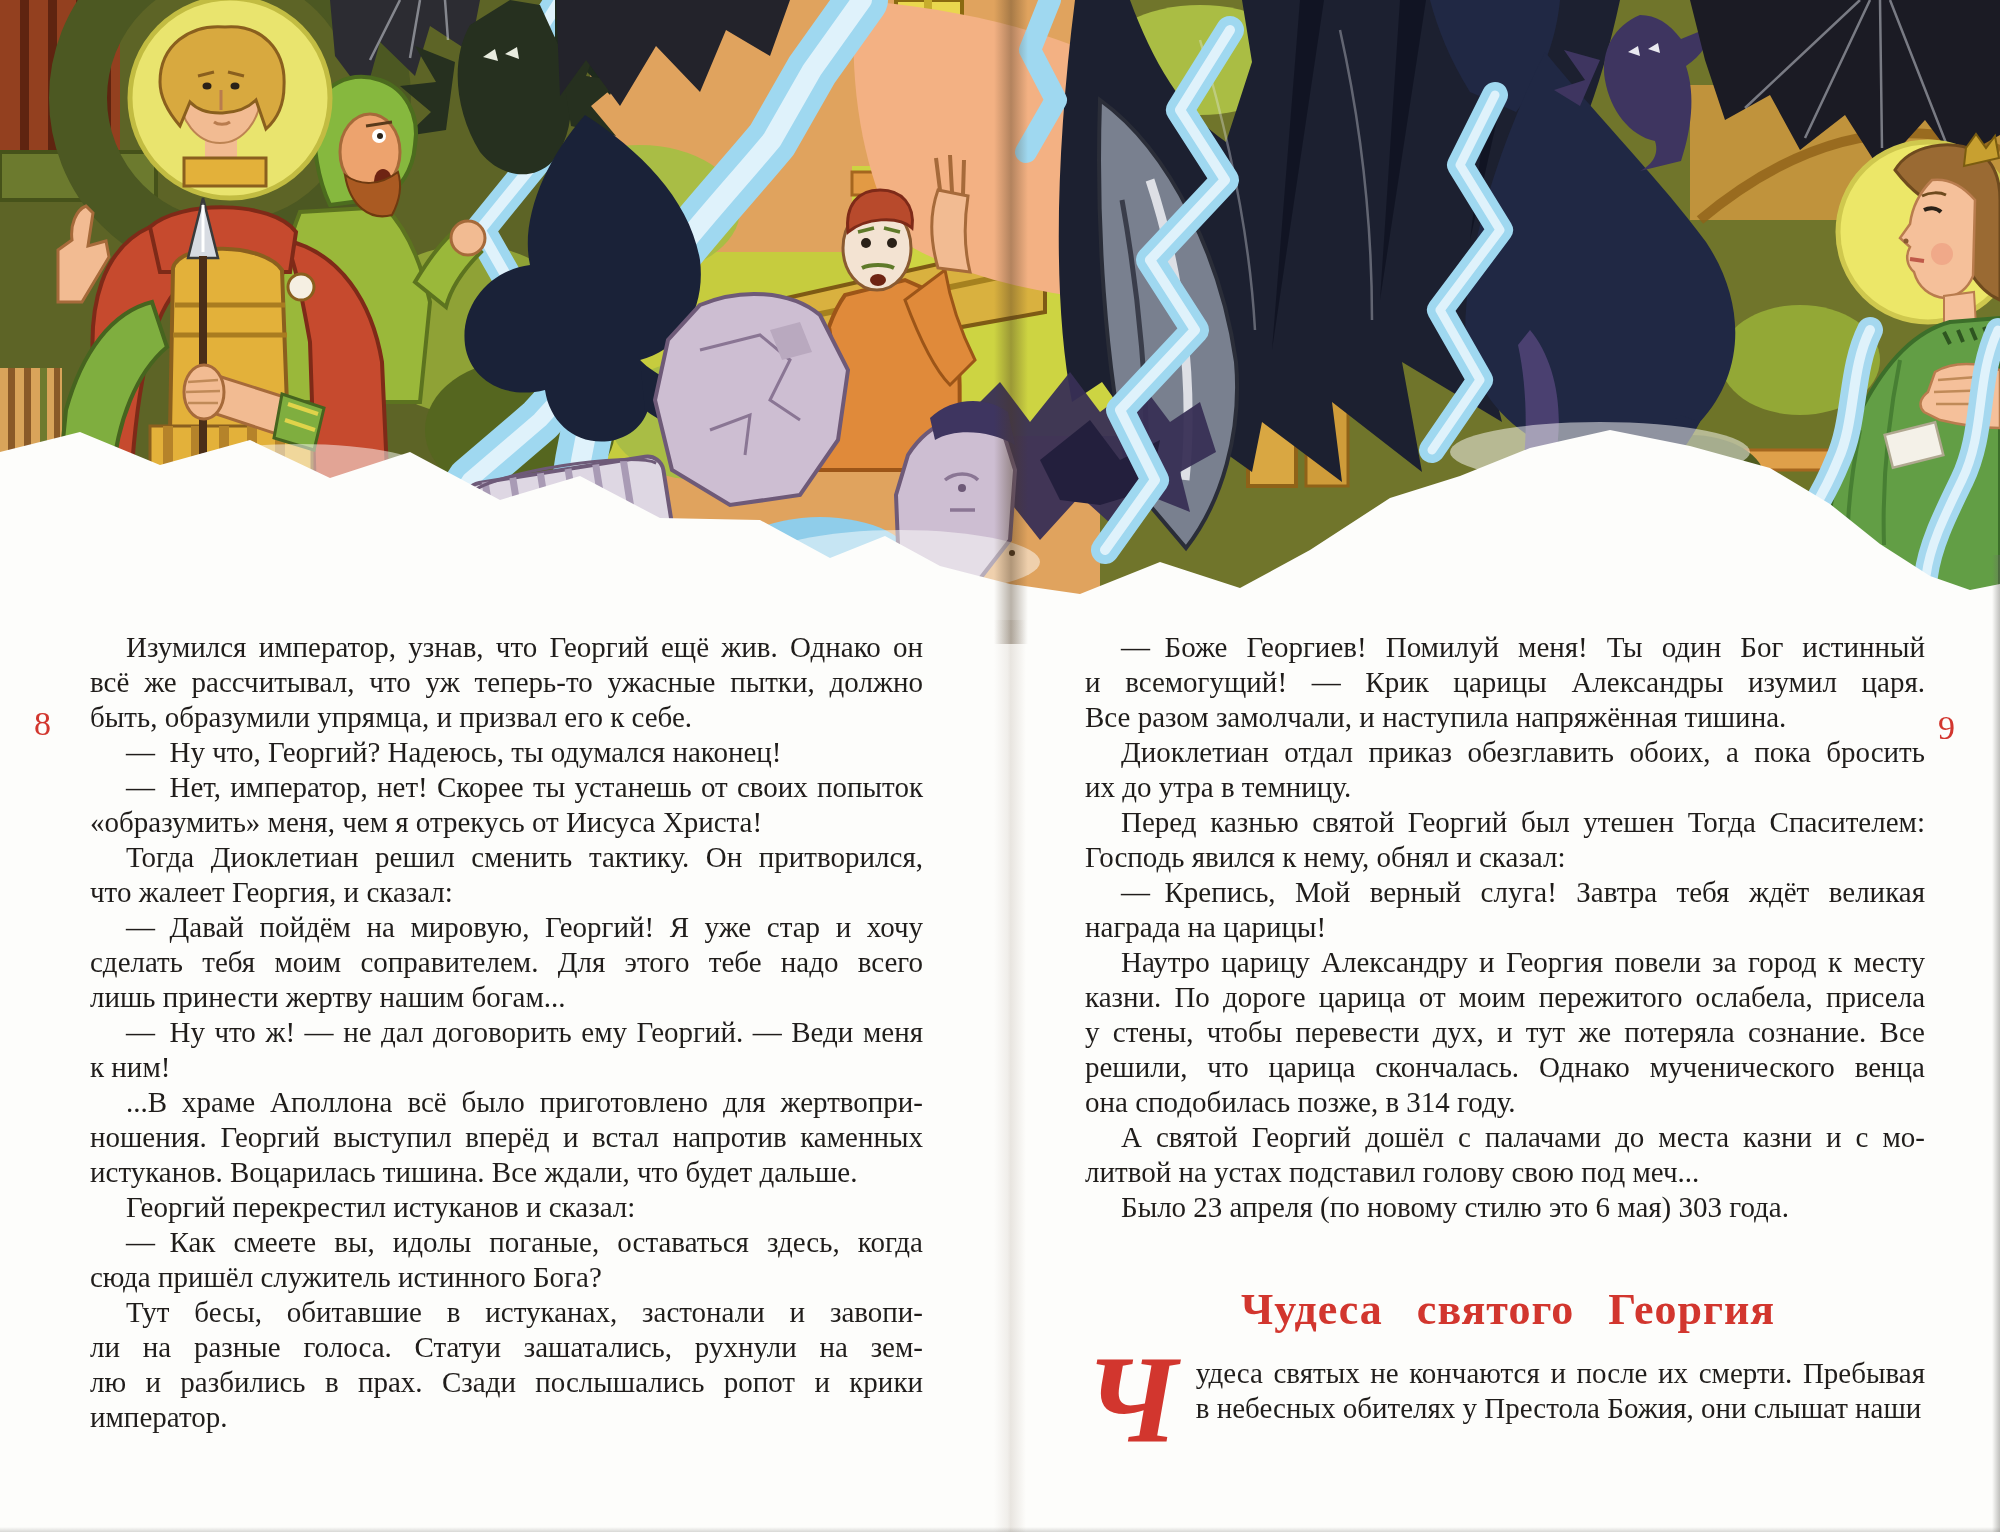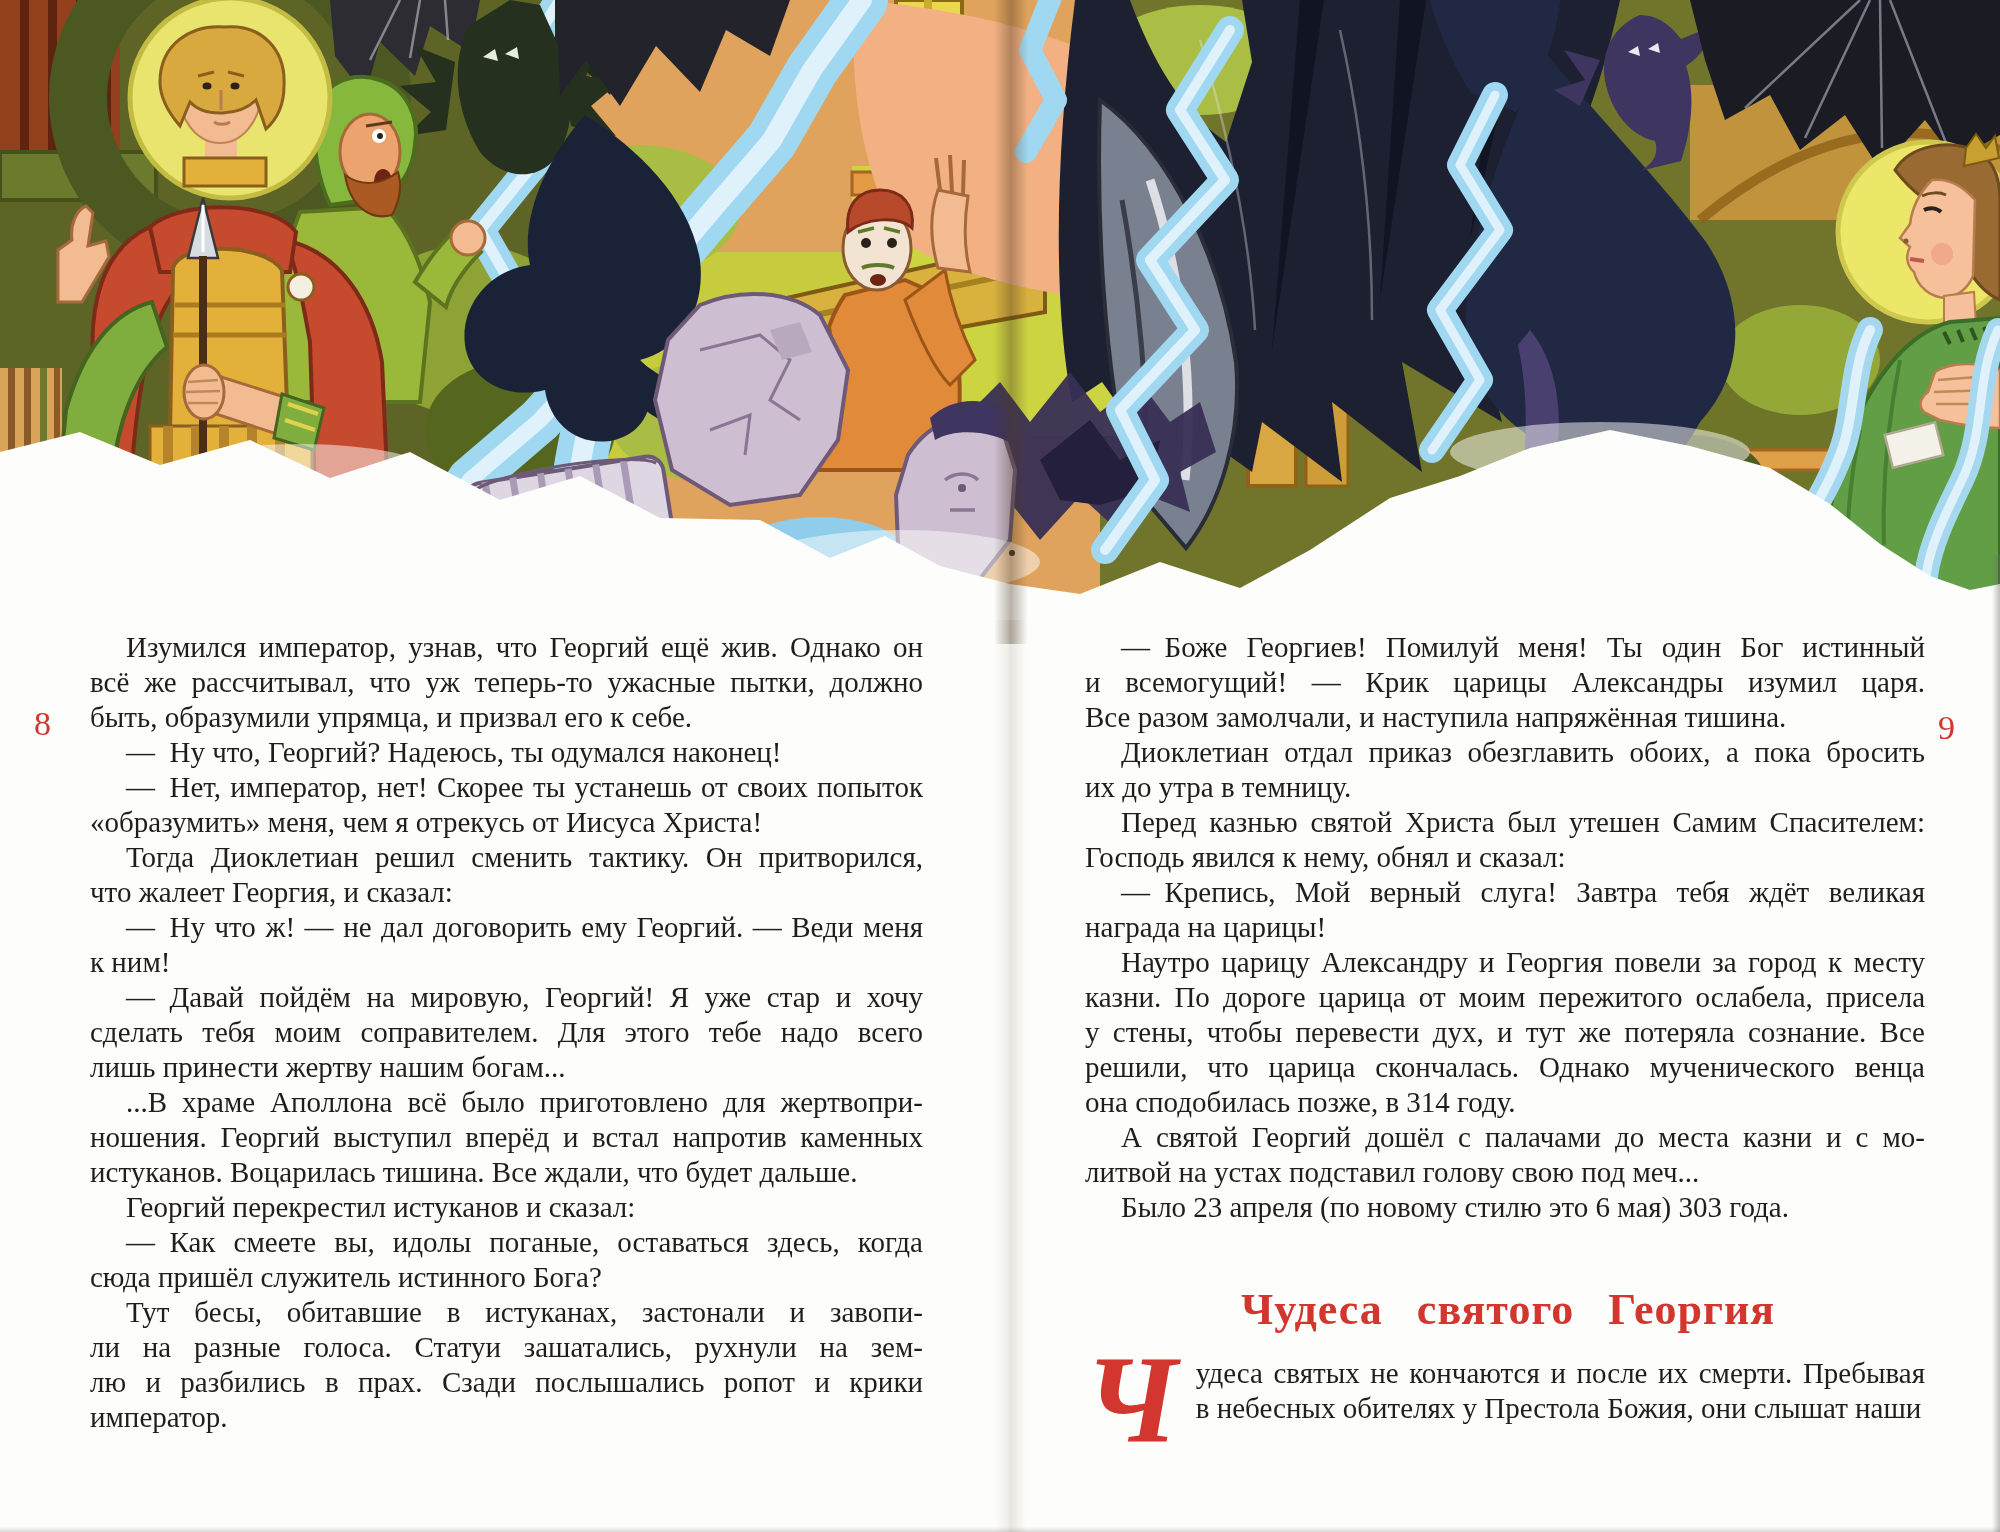--- a/index.html
+++ b/index.html
@@ -313,27 +313,27 @@
       </div>
       <div class="para">
         <div class="line ind">— Нет, император, нет! Скорее ты устанешь от своих попыток</div>
         <div class="line end">«образумить» меня, чем я отрекусь от Иисуса Христа!</div>
       </div>
       <div class="para">
         <div class="line ind">Тогда Диоклетиан решил сменить тактику. Он притворился,</div>
         <div class="line end">что жалеет Георгия, и сказал:</div>
       </div>
       <div class="para">
-        <div class="line ind">— Ну что ж! — не дал договорить ему Георгий. — Веди меня</div>
-        <div class="line end">к ним!</div>
-      </div>
-      <div class="para">
         <div class="line ind">— Давай пойдём на мировую, Георгий! Я уже стар и хочу</div>
         <div class="line">сделать тебя моим соправителем. Для этого тебе надо всего</div>
         <div class="line end">лишь принести жертву нашим богам...</div>
+      </div>
+      <div class="para">
+        <div class="line ind">— Ну что ж! — не дал договорить ему Георгий. — Веди меня</div>
+        <div class="line end">к ним!</div>
       </div>
       <div class="para">
         <div class="line ind">...В храме Аполлона всё было приготовлено для жертвопри-</div>
         <div class="line">ношения. Георгий выступил вперёд и встал напротив каменных</div>
         <div class="line end">истуканов. Воцарилась тишина. Все ждали, что будет дальше.</div>
       </div>
       <div class="para">
         <div class="line end ind">Георгий перекрестил истуканов и сказал:</div>
       </div>
       <div class="para">
@@ -353,21 +353,21 @@
       <div class="para">
         <div class="line ind">— Боже Георгиев! Помилуй меня! Ты один Бог истинный</div>
         <div class="line">и всемогущий! — Крик царицы Александры изумил царя.</div>
         <div class="line end">Все разом замолчали, и наступила напряжённая тишина.</div>
       </div>
       <div class="para">
         <div class="line ind">Диоклетиан отдал приказ обезглавить обоих, а пока бросить</div>
         <div class="line end">их до утра в темницу.</div>
       </div>
       <div class="para">
-        <div class="line ind">Перед казнью святой Христа был утешен Самим Спасителем:</div>
+        <div class="line ind">Перед казнью святой Георгий был утешен Тогда Спасителем:</div>
         <div class="line end">Господь явился к нему, обнял и сказал:</div>
       </div>
       <div class="para">
         <div class="line ind">— Крепись, Мой верный слуга! Завтра тебя ждёт великая</div>
         <div class="line end">награда на царицы!</div>
       </div>
       <div class="para">
         <div class="line ind">Наутро царицу Александру и Георгия повели за город к месту</div>
         <div class="line">казни. По дороге царица от моим пережитого ослабела, присела</div>
         <div class="line">у стены, чтобы перевести дух, и тут же потеряла сознание. Все</div>

